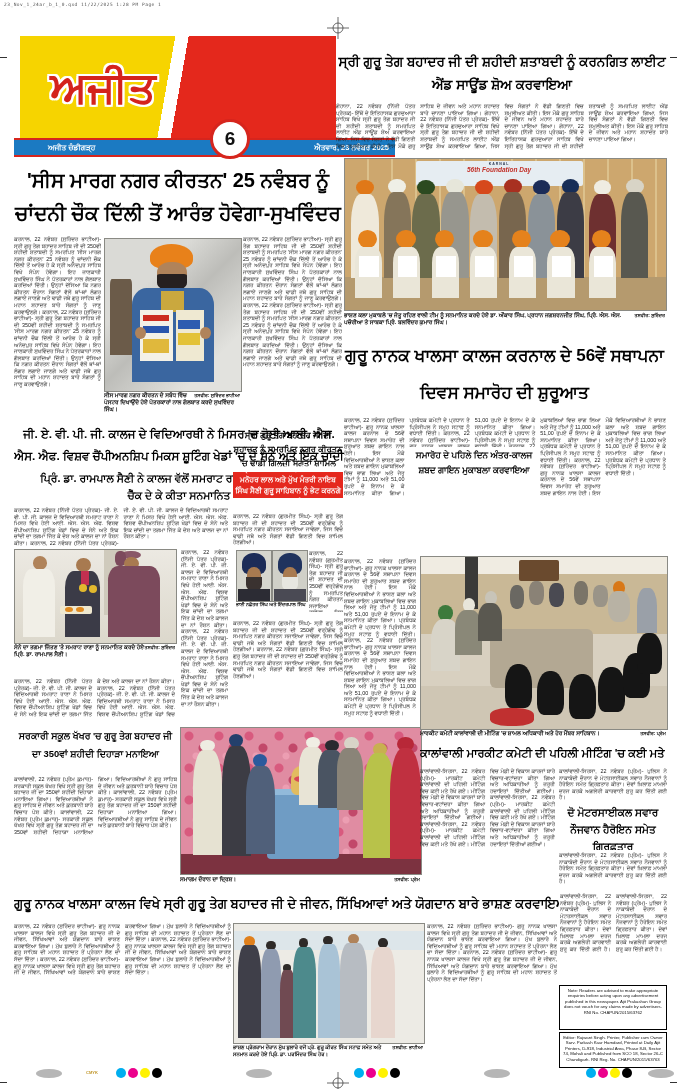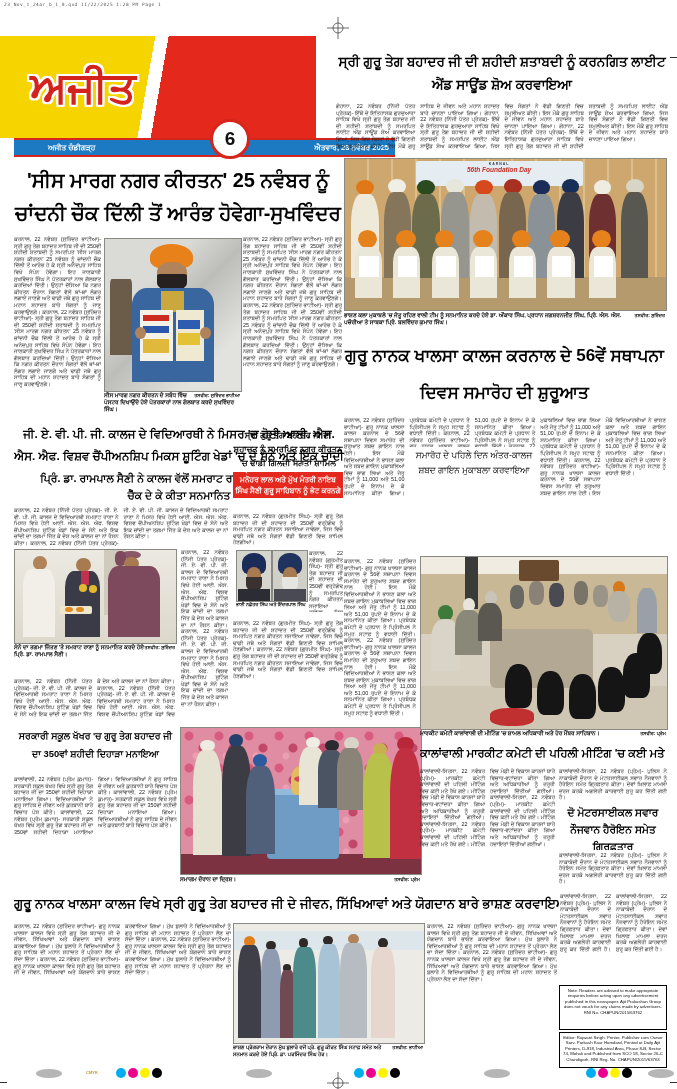--- a/index.html
+++ b/index.html
@@ -18,21 +18,21 @@
   .circle6{background:#fff;border:3px solid #d6251d;border-radius:50%;display:flex;align-items:center;justify-content:center;
         font-weight:bold;font-size:19px;color:#111;z-index:6;}
   .hl{font-weight:bold;color:#000;text-align:center;overflow:hidden;}
   .bt{font-size:5.4px;line-height:6.6px;text-align:justify;color:#222;overflow:hidden;column-gap:5px;word-break:break-word;}
   .c2{column-count:2}.c4{column-count:4}.c5{column-count:5}
   .cap{font-size:5.7px;font-weight:bold;line-height:7px;color:#000;overflow:hidden;}
   .credit{float:right;font-size:4.8px;font-weight:bold;color:#000;}
   .ph{border:1px solid #8a8a84;overflow:hidden;background:#ddd;}
   .redbox{background:#e5281e;color:#fff;font-weight:bold;font-size:7.4px;line-height:11px;text-align:center;
         display:flex;align-items:center;justify-content:center;padding:1px 2px;box-sizing:border-box;}
-  .subw{background:#fff;font-weight:normal;text-align:center;color:#000;}
+  .subw{background:#fff;font-weight:bold;text-align:center;color:#000;}
   .wood{background:repeating-linear-gradient(90deg,#cda76e 0 22px,#dcc18c 22px 24px),linear-gradient(#dcc597,#c3a271);}
   .confbg{background:linear-gradient(180deg,#f0ece2 0 10%,#c9b896 10% 45%,#d8d0c0 45% 75%,#cfc6b4 75% 100%);}
   .flowerbg{background-color:#e08ca2;background-image:radial-gradient(circle at 8px 8px,#d85a7e 4px,transparent 5px),radial-gradient(circle at 22px 20px,#c2486a 4px,transparent 5px),radial-gradient(circle at 15px 28px,#ec9eb2 3px,transparent 4px);background-size:30px 32px;}
   .marble{background:linear-gradient(135deg,#dadad6 0 30%,#bdbdb9 50%,#e2e2de 80%);}
   .gavbg{background:linear-gradient(#ece9e2,#dcd8cc);}
   .botbg{background:#edebe5;}
   .porbg1{background:#d6d6ce;}.porbg2{background:#d0d0c8;}
   .banner-txt{position:absolute;left:23%;top:2%;width:50%;text-align:center;z-index:3;}
   .banner-top{font-size:3.5px;color:#33415a;font-weight:bold;letter-spacing:1px;}
   .banner-main{font-size:6.5px;color:#c23028;font-weight:bold;font-style:italic;}
@@ -55,21 +55,21 @@
   <line x1="11" y1="0" x2="11" y2="22" stroke-width="0.8"></line>
     <line x1="0" y1="11" x2="22" y2="11" stroke-width="0.8"></line>
   <circle cx="11" cy="11" r="5" fill="none" stroke-width="0.8"></circle>
 </svg>
 <svg class="abs reg" style="left:327px;top:1072px;" width="22" height="22">
   <line x1="11" y1="0" x2="11" y2="22" stroke-width="0.8"></line>
     <line x1="0" y1="11" x2="22" y2="11" stroke-width="0.8"></line>
   <circle cx="11" cy="11" r="5" fill="none" stroke-width="0.8"></circle>
 </svg>
 
-<div class="abs mast" style="left:0;top:36px;width:316px;height:102px;">
+<div class="abs mast" style="left:20px;top:36px;width:316px;height:102px;">
   <div class="abs ajit" style="left:8px;top:30px;width:150px;text-align:center;">ਅਜੀਤ</div>
 </div>
 <div class="abs datestrip" style="left:14px;top:138px;width:381px;height:19px;box-sizing:border-box;">
   <span style="margin-left:34px;">ਅਜੀਤ ਚੰਡੀਗੜ੍ਹ</span>
   <span style="margin-right:6px;">ਐਤਵਾਰ, 23 ਨਵੰਬਰ 2025</span>
 </div>
 <div class="abs circle6" style="left:210px;top:119px;width:34px;height:34px;">
   <span>6</span>
 </div>
 

